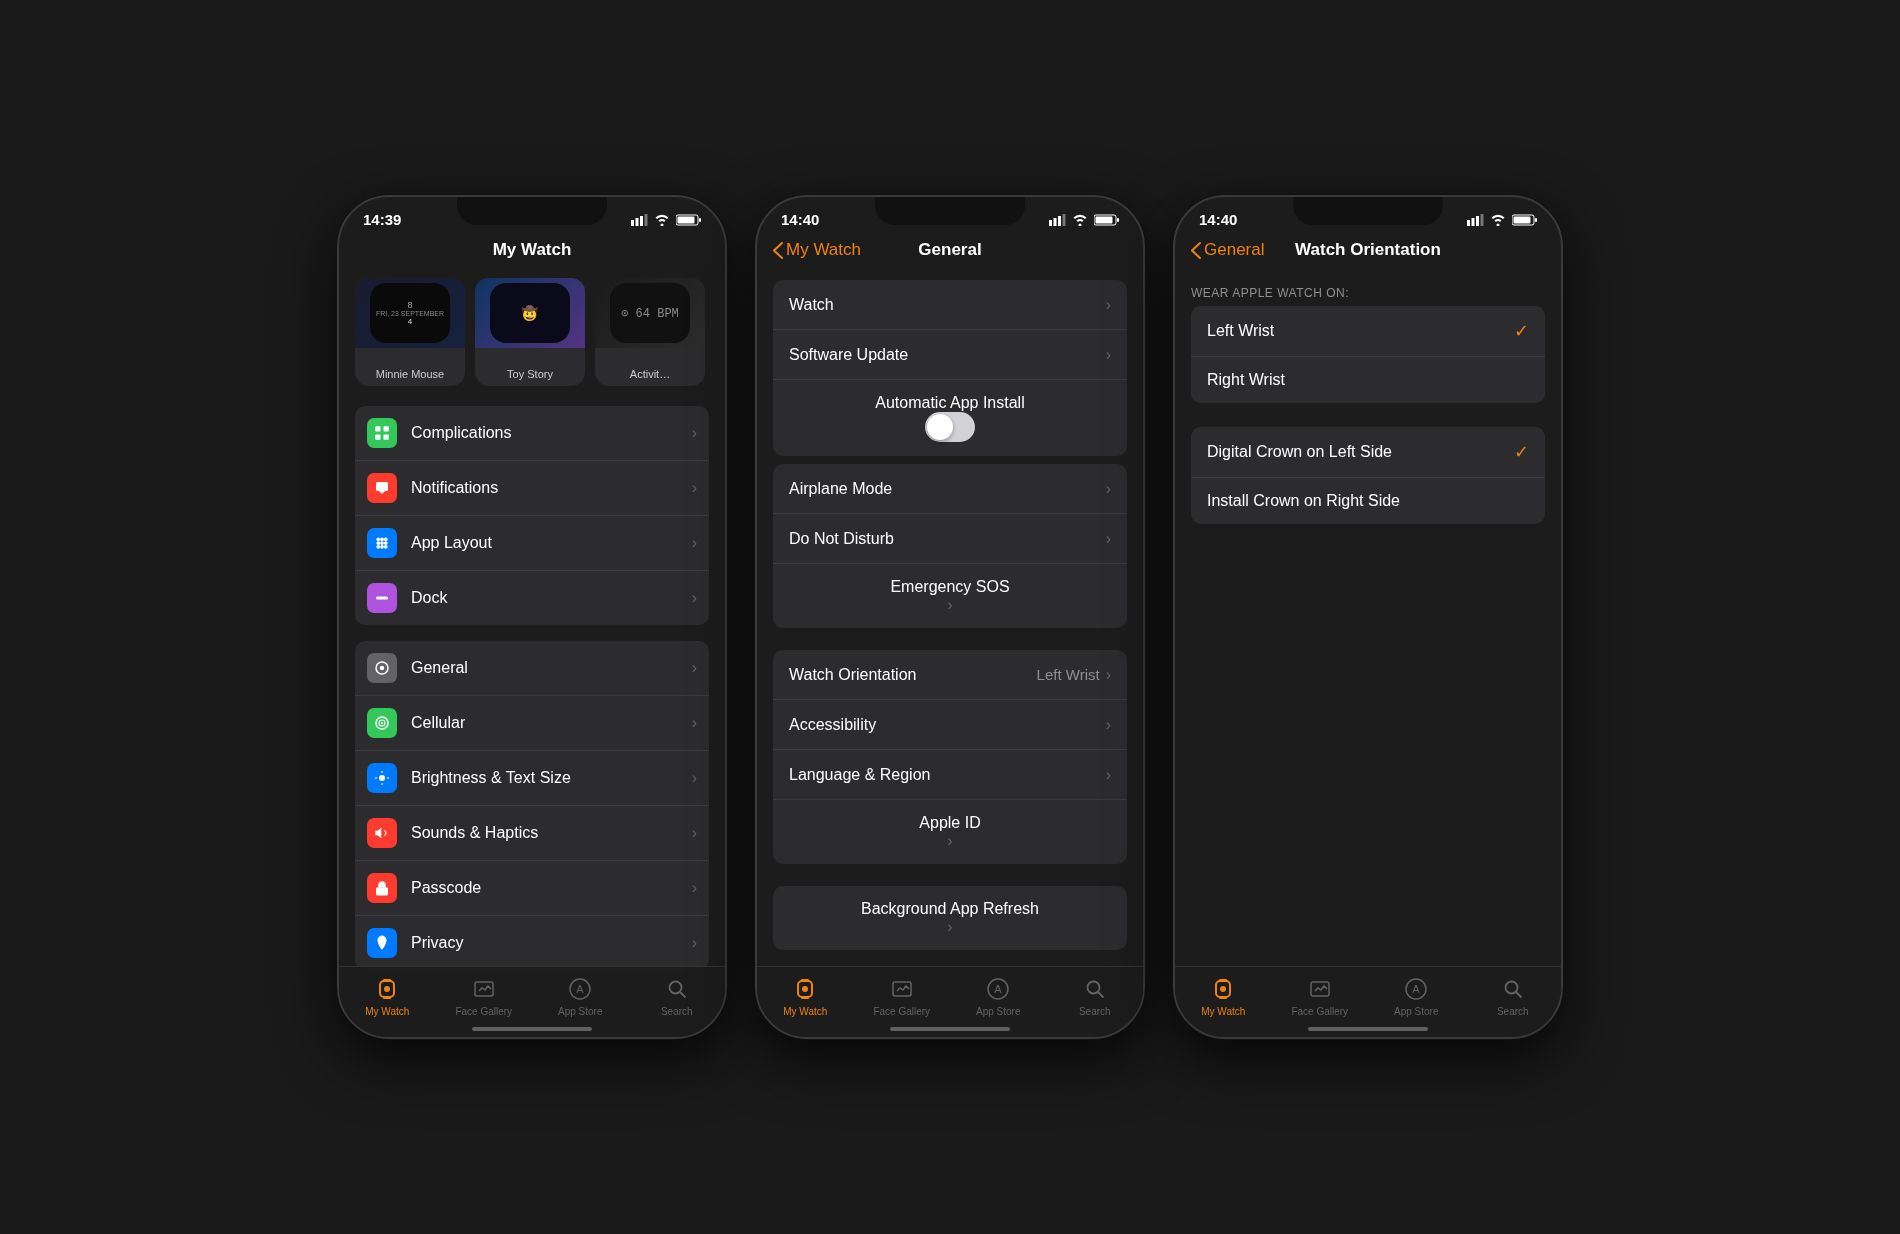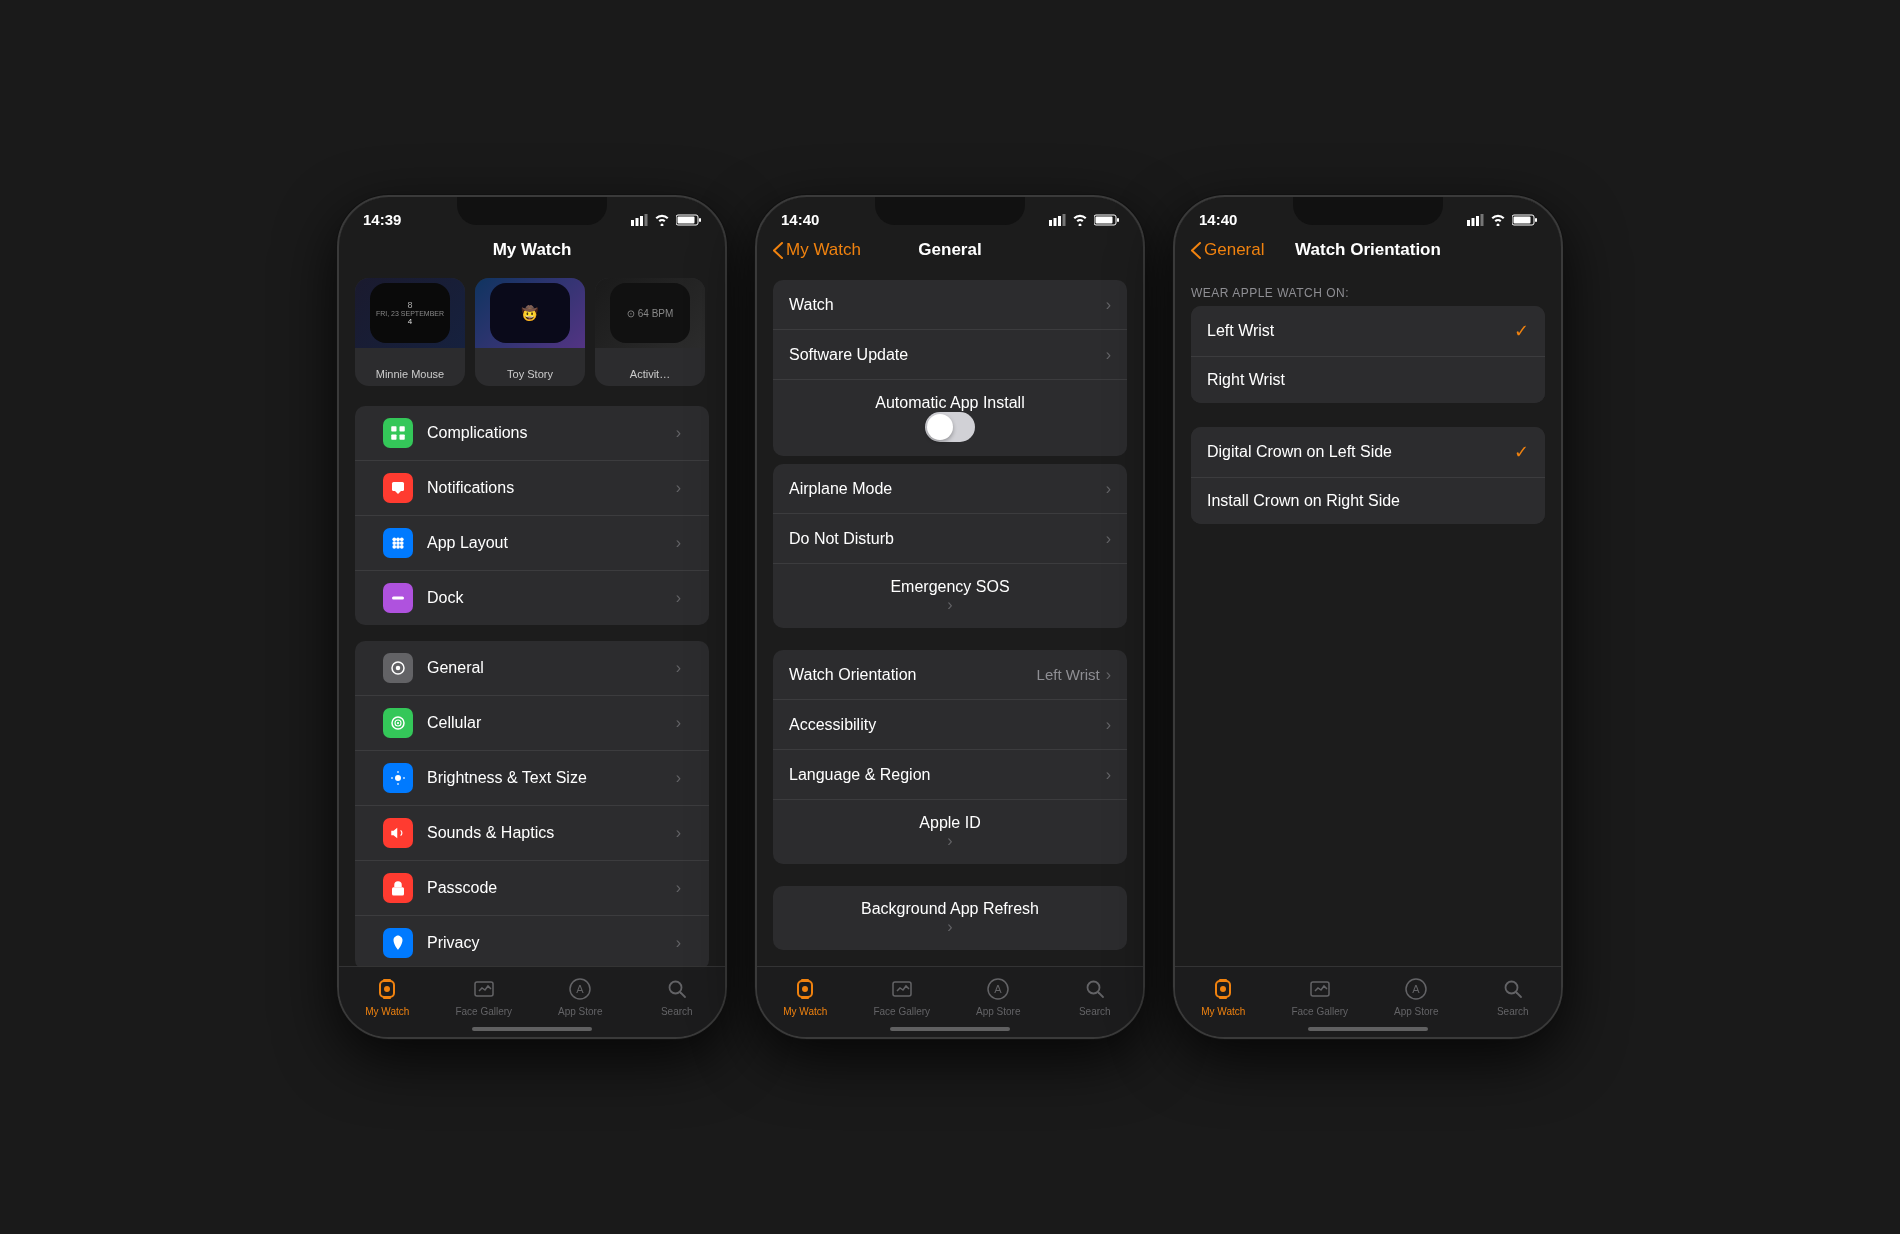--- a/index.html
+++ b/index.html
@@ -175,21 +175,21 @@
     
     .list-section {
       background: #2c2c2e;
       border-radius: 10px;
       margin: 0 16px 0;
       overflow: hidden;
     }
     .list-row {
       display: flex;
       align-items: center;
-      padding: 12px 28px;
+      padding: 12px 12px;
       border-bottom: 1px solid rgba(255,255,255,0.08);
       cursor: pointer;
       min-height: 50px;
     }
     .list-row:last-child {
       border-bottom: none;
     }
     .row-icon {
       width: 30px;
       height: 30px;
@@ -434,21 +434,21 @@
               <div style="font-size:14px;color:#fff;font-weight:200;">🤠</div>
             </div>
           </div>
         </div>
         <div class="watch-face-label">Toy Story</div>
       </div>
 
       <div class="watch-face-card">
         <div class="watch-face-image face-activity">
           <div class="watch-face-inner activity-face">
-            <div style="text-align:right;font-size:10px;color:#888;">⊙ 64 BPM</div>
+            <div style="text-align:right;font-size:12px;color:#888;font-family:Liberation Mono, monospace;">⊙ 64 BPM</div>
           </div>
         </div>
         <div class="watch-face-label">Activit…</div>
       </div>
     </div>
 
     <div class="section-gap-sm"></div>
     <div class="list-section">
       <div class="list-row">
         <div class="row-icon" style="background:#34c759;">

